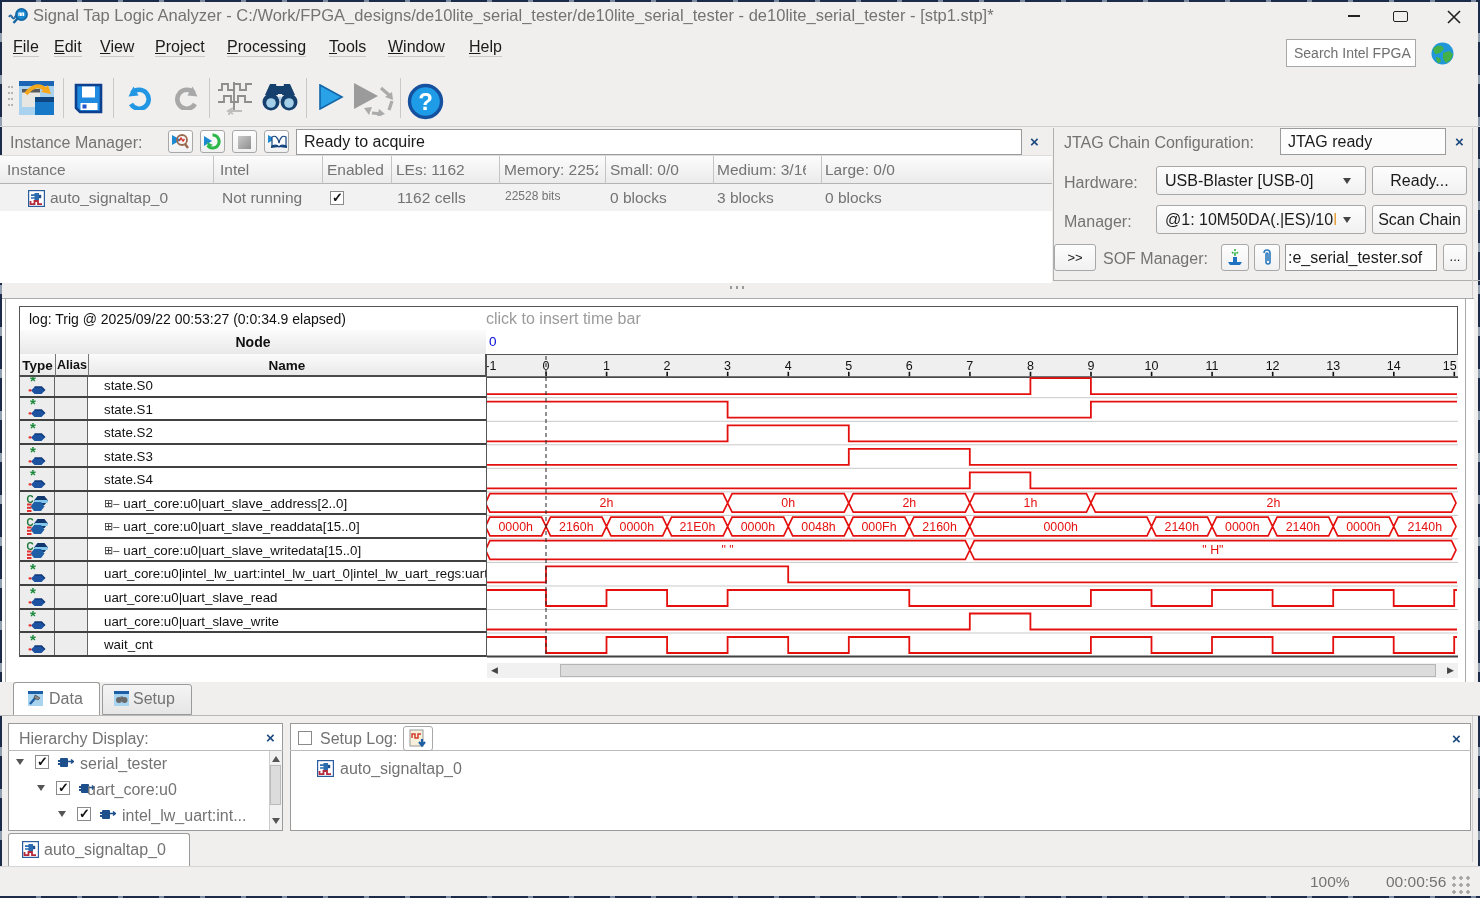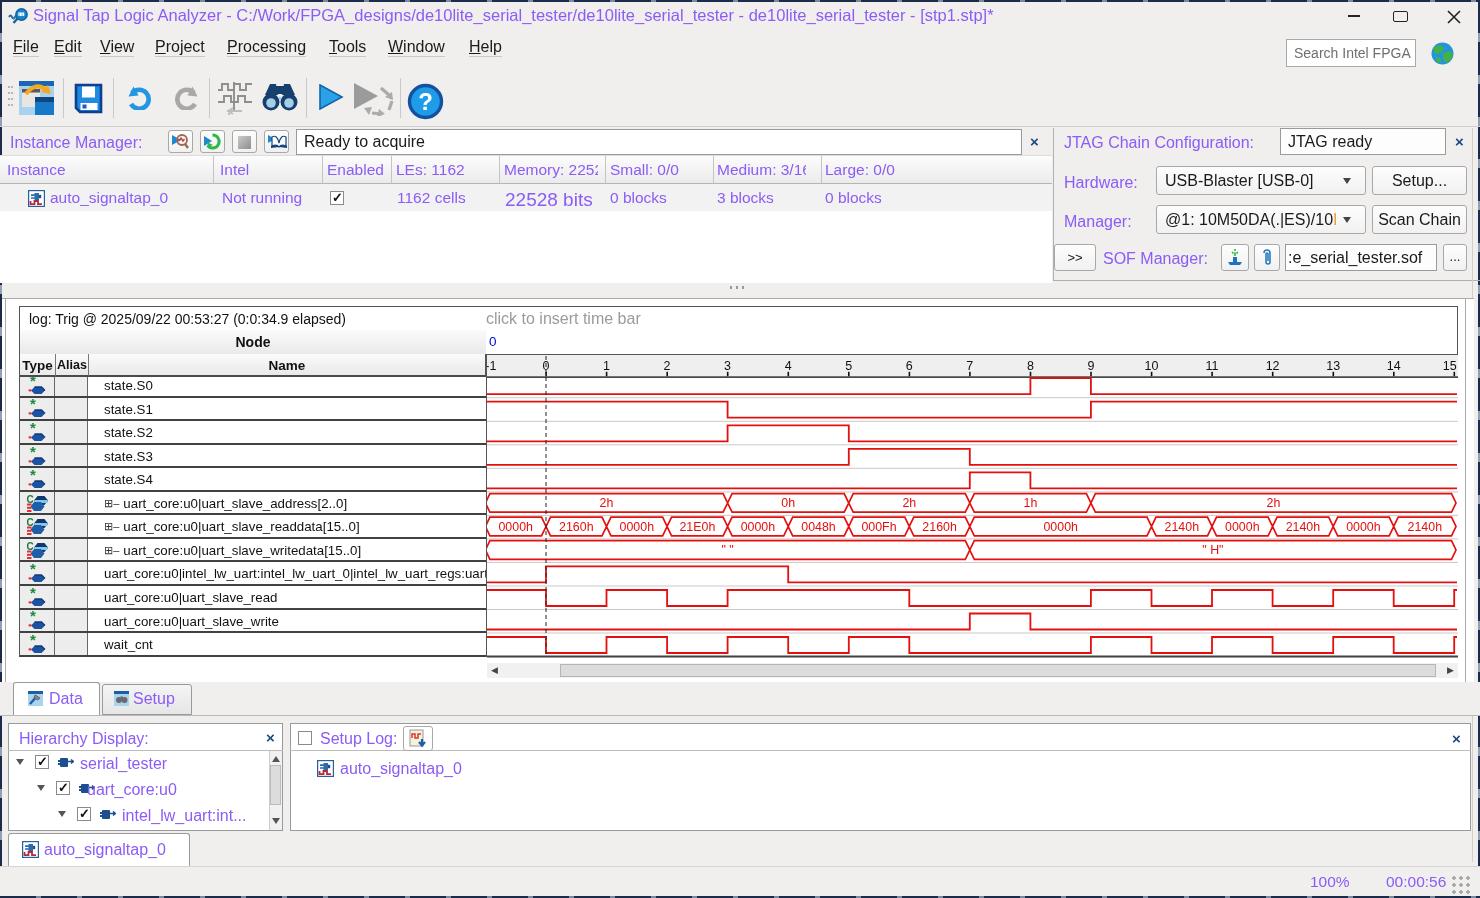--- a/index.html
+++ b/index.html
@@ -1,16 +1,16 @@
 <!DOCTYPE html>
 <html><head><meta charset="utf-8"><style>
 * { margin:0; padding:0; box-sizing:border-box; font-family:"Liberation Sans",sans-serif; }
 body { width:1480px; height:898px; position:relative; background:#f0efee; overflow:hidden; }
 .abs { position:absolute; }
-.t { position:absolute; white-space:nowrap; color:#8b5cf6; }
+.t { position:absolute; white-space:nowrap; color:#737373; }
 
 .brd { position:absolute; background:repeating-linear-gradient(180deg,#1c2b4a 0 33px,#93a0b0 33px 42px); }
 .brdh { position:absolute; background:repeating-linear-gradient(90deg,#1c2b4a 0 36px,#7b8aa0 36px 41px); }
 
 .btn { position:absolute; background:linear-gradient(#fdfdfd,#f1f1f1); border:1px solid #a8a8a8; border-radius:3px; color:#1a1a1a; text-align:center; }
 .fld { position:absolute; background:#fff; border:1px solid #9a9a9a; color:#1a1a1a; white-space:nowrap; overflow:hidden; }
 .x { position:absolute; color:#1c4a7e; font-weight:bold; font-size:15px; line-height:12px; }
 
 .hdrcell { position:absolute; top:156px; height:28px; background:linear-gradient(#fcfcfc,#ebebeb); border-bottom:1px solid #b4b4b4; border-right:1px solid #c4c4c4; }
 
@@ -188,34 +188,34 @@
  <rect x="0.5" y="0.5" width="16" height="16" fill="#fff" stroke="#2a5d9e" stroke-width="1.4"></rect>
  <path d="M3 5.2 h4 M3 8 h4" stroke="#2a6cb0" stroke-width="1.7" fill="none"></path>
  <rect x="6.5" y="3" width="4.5" height="7" fill="#2a6cb0"></rect>
  <rect x="11" y="4.8" width="2.2" height="3.4" fill="#1d4f8c"></rect>
  <path d="M2.5 11 v3.2 h4 v-3.2 h3.5 v3.2 h4" stroke="#b5293a" stroke-width="1.8" fill="none"></path>
 </svg>
 <div class="t" style="left:50px;top:189px;font-size:15.5px">auto_signaltap_0</div>
 <div class="t" style="left:222px;top:189px;font-size:15.5px">Not running</div>
 <div class="chk on" style="left:330px;top:191px"></div>
 <div class="t" style="left:397px;top:189px;font-size:15.5px">1162 cells</div>
-<div class="t" style="left:505px;top:189px;font-size:19px">22528 bits</div>
+<div class="t" style="left:505px;top:189px;font-size:12px">22528 bits</div>
 <div class="t" style="left:610px;top:189px;font-size:15.5px">0 blocks</div>
 <div class="t" style="left:717px;top:189px;font-size:15.5px">3 blocks</div>
 <div class="t" style="left:825px;top:189px;font-size:15.5px">0 blocks</div>
 <div class="abs" style="left:0px;top:211px;width:1052px;height:72px;background:#fff"></div>
 
 <div class="abs" style="left:1053px;top:128px;width:1px;height:152px;background:#b0b0b0"></div>
 <div class="t" style="left:1064px;top:134px;font-size:16px">JTAG Chain Configuration:</div>
 <div class="fld" style="left:1280px;top:128px;width:166px;height:27px;font-size:16px;line-height:25px;padding-left:7px;background:#fdfdfd">JTAG ready</div>
 <div class="x" style="left:1455px;top:136px">×</div>
 <div class="t" style="left:1064px;top:174px;font-size:16px">Hardware:</div>
 <div class="btn" style="left:1156px;top:166px;width:210px;height:29px;text-align:left;font-size:16px;line-height:27px;padding-left:8px">USB-Blaster [USB-0]</div>
 <div class="tri" style="left:1343px;top:178px;border-left:4.5px solid transparent;border-right:4.5px solid transparent;border-top:6px solid #444"></div>
-<div class="btn" style="left:1372px;top:166px;width:95px;height:29px;font-size:16px;line-height:27px">Setup...</div>
+<div class="btn" style="left:1372px;top:166px;width:95px;height:29px;font-size:16px;line-height:27px">Ready...</div>
 <div class="t" style="left:1064px;top:213px;font-size:16px">Manager:</div>
 <div class="btn" style="left:1156px;top:205px;width:210px;height:29px;text-align:left;font-size:16px;line-height:27px;padding-left:8px;overflow:hidden;white-space:nowrap">@1: 10M50DA(.|ES)/10<span style="color:#e8a03c">I</span></div>
 <div class="tri" style="left:1343px;top:217px;border-left:4.5px solid transparent;border-right:4.5px solid transparent;border-top:6px solid #444"></div>
 <div class="btn" style="left:1372px;top:205px;width:95px;height:29px;font-size:16px;line-height:27px">Scan Chain</div>
 <div class="btn" style="left:1054px;top:244px;width:42px;height:27px;font-size:13px;line-height:25px">&gt;&gt;</div>
 <div class="t" style="left:1103px;top:250px;font-size:16px">SOF Manager:</div>
 <div class="btn" style="left:1221px;top:244px;width:28px;height:27px"></div>
 <svg class="abs" style="left:1226px;top:248px" width="18" height="19" viewBox="0 0 18 19">
  <path d="M2 14 h14 l-2 3 h-10 Z" fill="#1e72c0"></path>
  <rect x="7" y="9" width="4" height="5" fill="#1e72c0"></rect>

